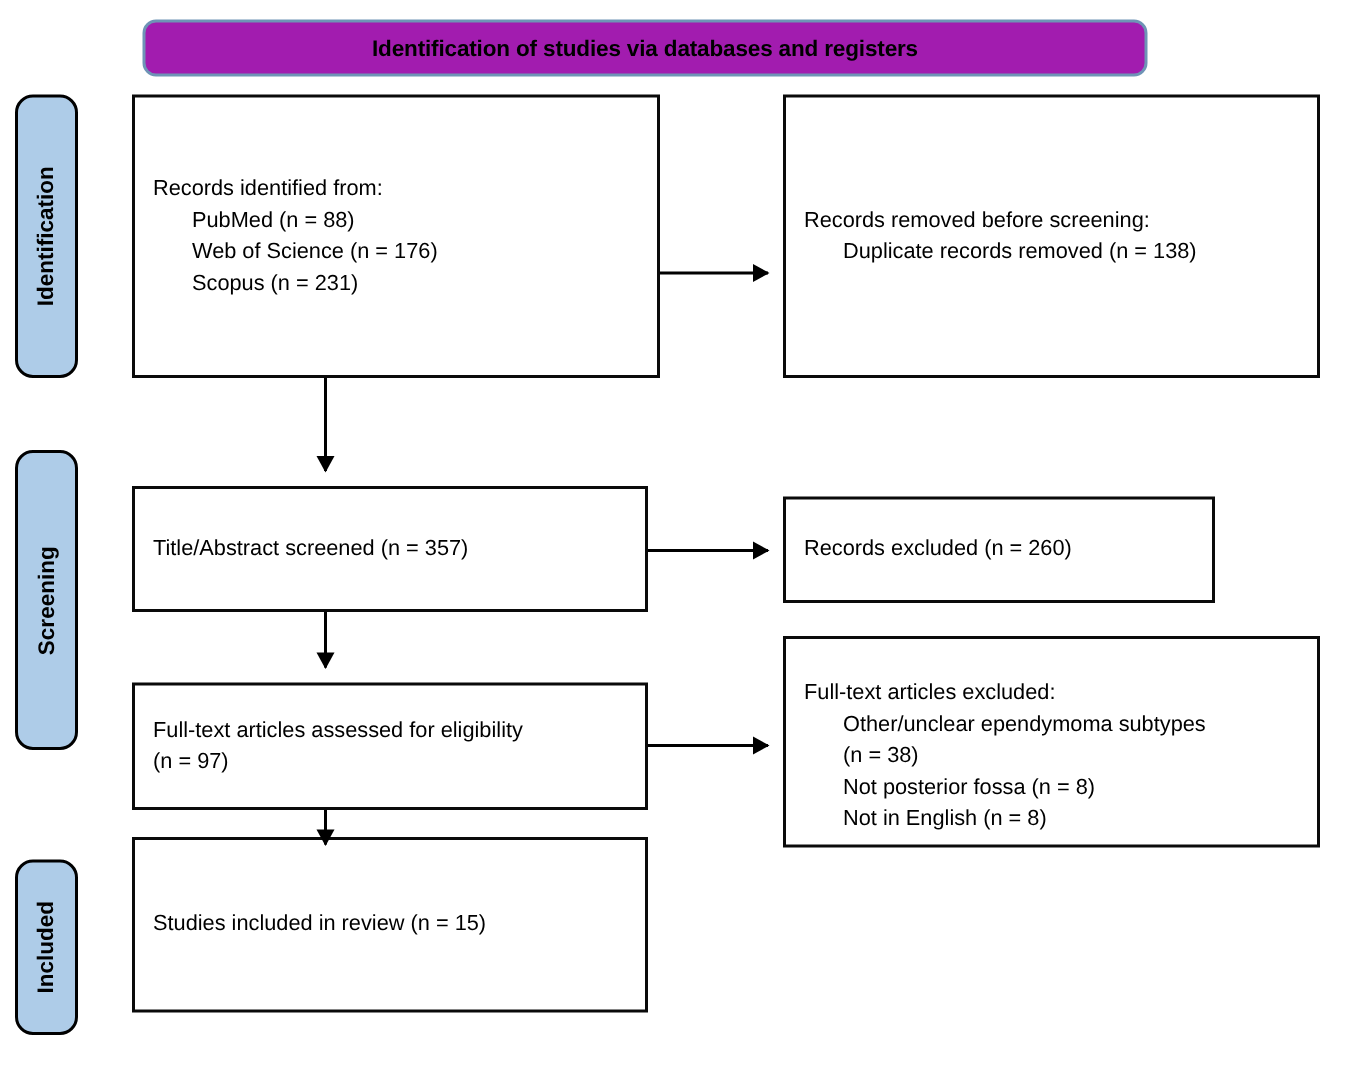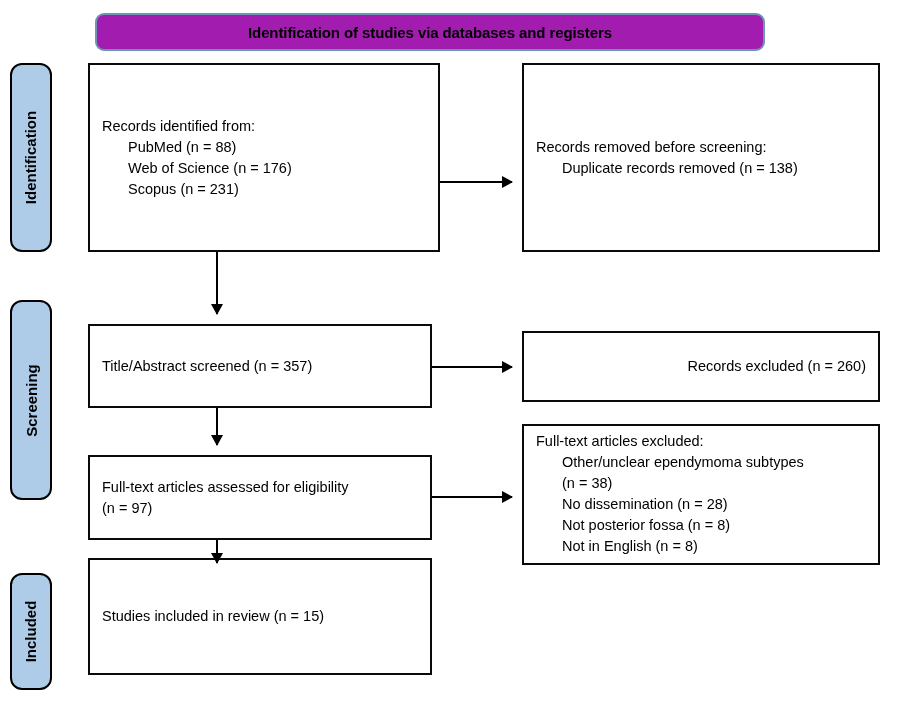--- a/index.html
+++ b/index.html
@@ -150,34 +150,33 @@
 
   <div class="flow-box" style="left:522px; top:63px; width:358px; height:189px;">
     <span class="line"><span>Records removed </span><span class="ital">before screening</span><span>:</span></span>
     <span class="line indent">Duplicate records removed (n = 138)</span>
   </div>
 
   <div class="flow-box" style="left:88px; top:324px; width:344px; height:84px;">
     <span class="line">Title/Abstract screened (n = 357)</span>
   </div>
 
-  <div class="flow-box" style="left:522px; top:331px; width:358px; height:71px;align-items:flex-end;">
+  <div class="flow-box" style="left:522px; top:331px; width:288px; height:71px;">
     <span class="line">Records excluded (n = 260)</span>
   </div>
 
   <div class="flow-box" style="left:88px; top:455px; width:344px; height:85px;">
     <span class="line">Full-text articles assessed for eligibility</span>
     <span class="line">(n = 97)</span>
   </div>
 
   <div class="flow-box" style="left:522px; top:424px; width:358px; height:141px;justify-content:flex-end;">
     <span class="line">Full-text articles excluded:</span>
     <span class="line indent">Other/unclear ependymoma subtypes</span>
     <span class="line indent">(n = 38)</span>
-    <span class="line indent">No dissemination (n = 28)</span>
     <span class="line indent">Not posterior fossa (n = 8)</span>
     <span class="line indent">Not in English (n = 8)</span>
   </div>
 
   <div class="flow-box" style="left:88px; top:558px; width:344px; height:117px;">
     <span class="line">Studies included in review (n = 15)</span>
   </div>
 
   <div class="h-arrow" style="left:440px; top:181px; width:72px;"></div>
   <div class="h-arrow" style="left:432px; top:366px; width:80px;"></div>

